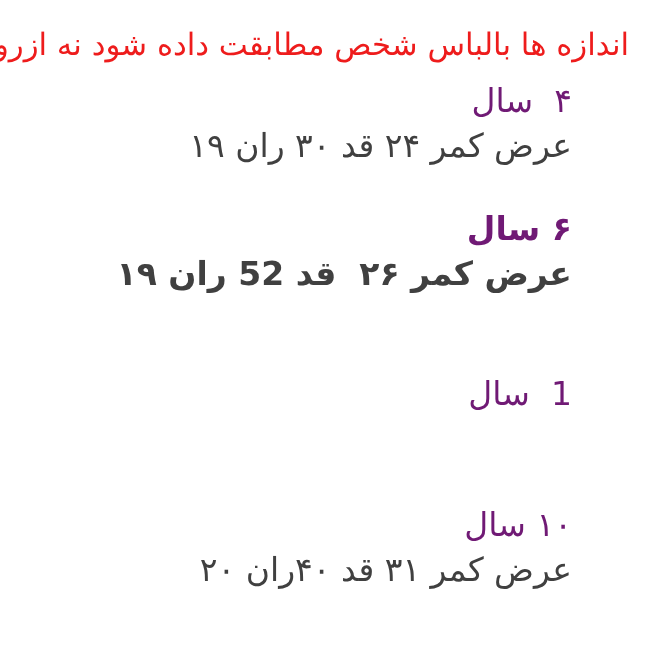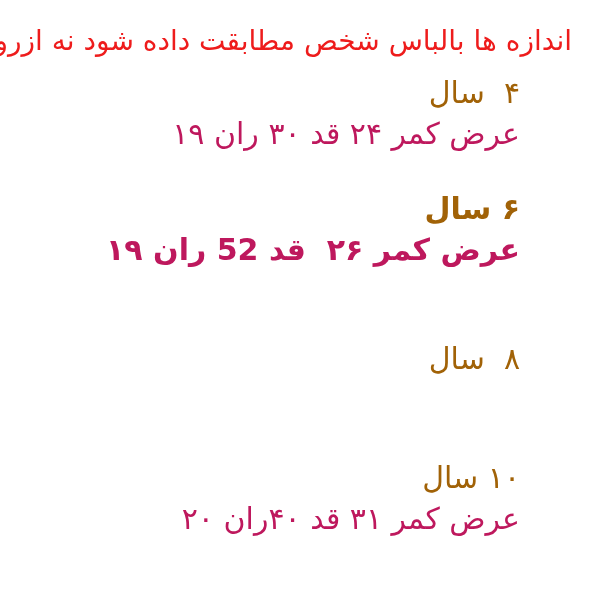--- a/index.html
+++ b/index.html
@@ -34,27 +34,27 @@
     right: 80px;
     left: 140px;
     text-align: right;
     direction: rtl;
     color: #2a2a2a;
   }
   .size-block .age-line {
     font-size: 30px;
     line-height: 42px;
     white-space: pre;   
-    color: #a16207;
+    color: #701a75;
   }
   .size-block .meas-line {
     font-size: 30px;
     line-height: 40px;
     white-space: pre;
-    color: #be185d;
+    color: #404040;
   }
   .block-1 { top: 72px; }
   .block-2 { top: 188px; font-weight: bold; }
   .block-3 { top: 338px; }
   .block-4 { top: 457px; }
 </style>
 </head>
 <body>
 
 <div id="page">
@@ -65,21 +65,21 @@
     <div class="age-line">۴  سال</div>
     <div class="meas-line">عرض کمر ۲۴ قد ۳۰ ران ۱۹</div>
   </div>
 
   <div class="size-block block-2">
     <div class="age-line">۶ سال</div>
     <div class="meas-line">عرض کمر ۲۶  قد 52 ران ۱۹</div>
   </div>
 
   <div class="size-block block-3">
-    <div class="age-line">۸  سال</div>
+    <div class="age-line">1  سال</div>
   </div>
 
   <div class="size-block block-4">
     <div class="age-line">۱۰ سال</div>
     <div class="meas-line">عرض کمر ۳۱ قد ۴۰ران ۲۰</div>
   </div>
 
 </div>
 
 </body></html>

